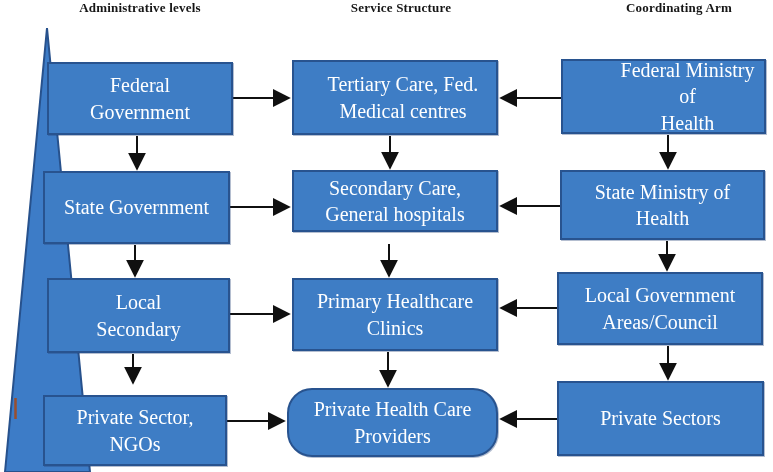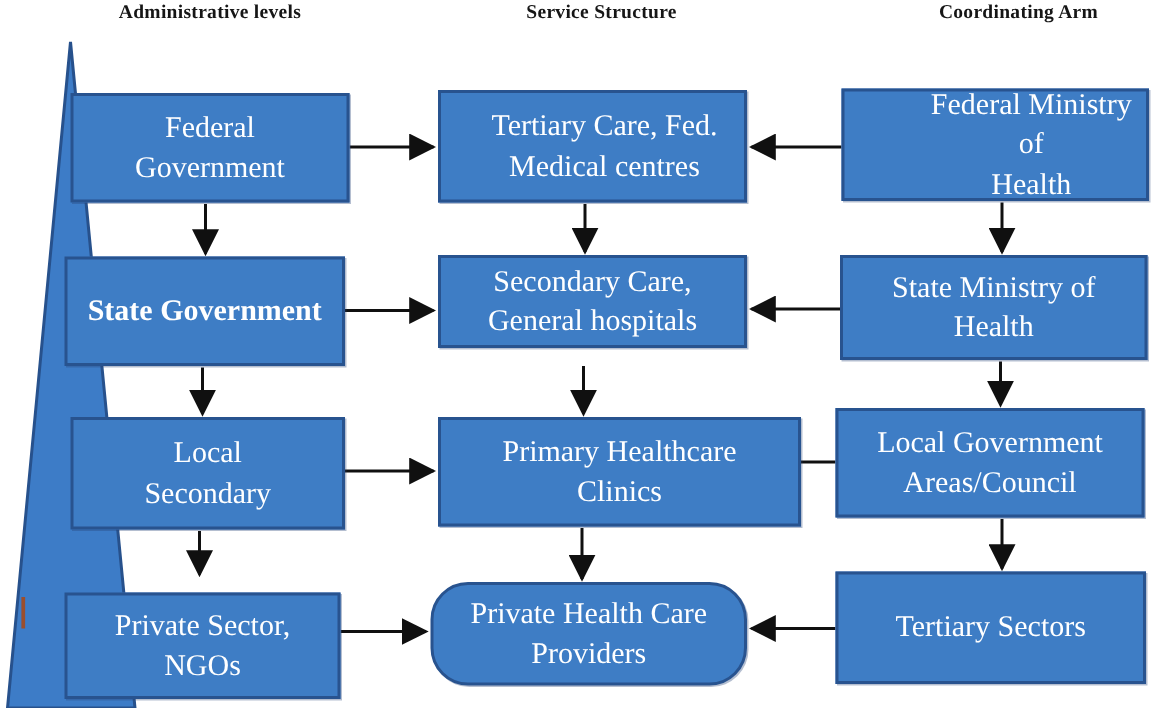--- a/index.html
+++ b/index.html
@@ -41,27 +41,27 @@
   .col-header{
     position:absolute;top:0;
     text-align:center;
     font-weight:bold;
     font-size:13px;
     color:var(--header-text);
     letter-spacing:.2px;
   }
   
   .n-l1{left:47px;top:62px;width:186px;height:73px;}
-  .n-l2{left:43px;top:171px;width:187px;height:73px;font-weight:bold;}
+  .n-l2{left:43px;top:171px;width:187px;height:73px;}
   .n-l3{left:47px;top:278px;width:183px;height:75px;}
   .n-l4{left:43px;top:385px;width:184px;height:71px;margin-top:10px;}
   
   .n-m1{left:292px;top:60px;width:206px;height:75px;padding-left:16px;}
   .n-m2{left:292px;top:170px;width:206px;height:62px;}
-  .n-m3{left:292px;top:278px;width:242px;height:73px;}
+  .n-m3{left:292px;top:278px;width:206px;height:73px;}
   .n-m4{left:287px;top:388px;width:211px;height:69px;border-radius:25px;}
   
   .n-r1{left:561px;top:59px;width:205px;height:75px;padding-left:48px;}
   .n-r2{left:560px;top:170px;width:205px;height:70px;}
   .n-r3{left:557px;top:272px;width:206px;height:73px;}
   .n-r4{left:557px;top:381px;width:207px;height:75px;}
   .h-admin{left:20px;width:240px;}
   .h-service{left:291px;width:220px;}
   .h-coord{left:569px;width:220px;}
 </style>
@@ -123,15 +123,15 @@
 Clinics</div>
   <div class="node n-m4">Private Health Care
 Providers</div>
 
   <div class="node n-r1">Federal Ministry of
 Health</div>
   <div class="node n-r2">State Ministry of
 Health</div>
   <div class="node n-r3">Local Government
 Areas/Council</div>
-  <div class="node n-r4">Tertiary Sectors</div>
+  <div class="node n-r4">Private Sectors</div>
 
 </div>
 
 </body></html>

